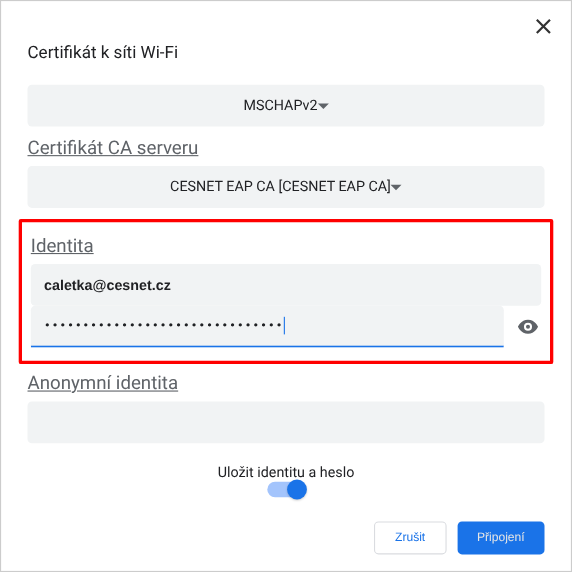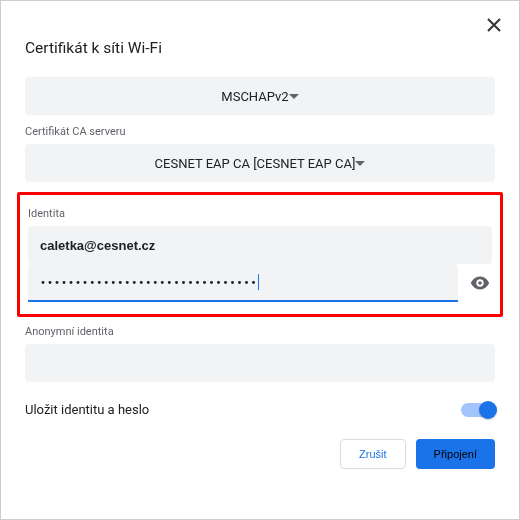--- a/index.html
+++ b/index.html
@@ -25,24 +25,25 @@
       font-size: 18px;
     }
     .title {
       font-size: 15.5px;
       color: #202124;
       font-weight: 400;
       margin-top: 18px;
       margin-bottom: 20px;
     }
     .field-label {
-      font-size: 11px;
+      font-size: 17px;
       color: #5f6368;
       margin-top: 6px;
       margin-bottom: 6px;
+      text-decoration: underline;
     }
     .field-label.focused {
       color: #1a73e8;
     }
     .select-box {
       background: #f1f3f4;
       border-radius: 4px;
       height: 38px;
       display: flex;
       align-items: center;
@@ -114,20 +115,21 @@
       vertical-align: middle;
       margin-left: 0px;
     }
     .save-row {
       display: flex;
       justify-content: space-between;
       align-items: center;
       margin-top: 20px;
       font-size: 13px;
       color: #202124;
+      flex-direction: column;
     }
     .toggle {
       width: 34px;
       height: 14px;
       background: #a3c4fc;
       border-radius: 7px;
       position: relative;
       cursor: pointer;
     }
     .toggle-knob {
@@ -153,21 +155,21 @@
       cursor: pointer;
       border: none;
     }
     .btn-outline {
       background: #fff;
       border: 1px solid #dadce0;
       color: #1a73e8;
     }
     .btn-primary {
       background: #1a73e8;
-      color: #000000;
+      color: #e5e5e5;
     }
     .dots {
       font-family: monospace;
       letter-spacing: 1px;
       font-size: 10px;
     }
   </style>
 </head>
 <body>
 

